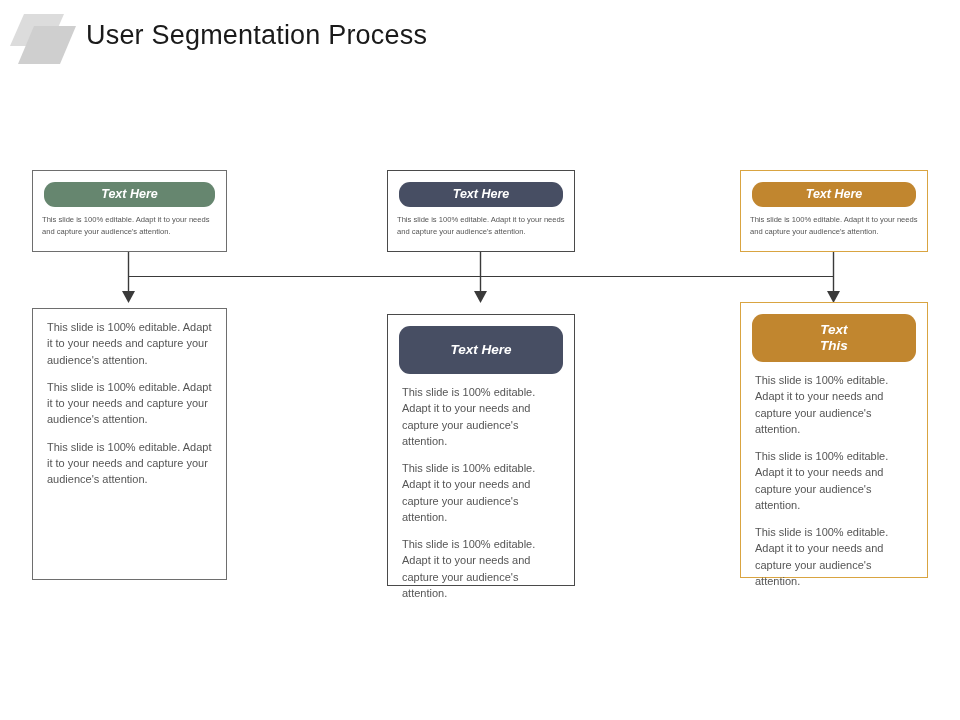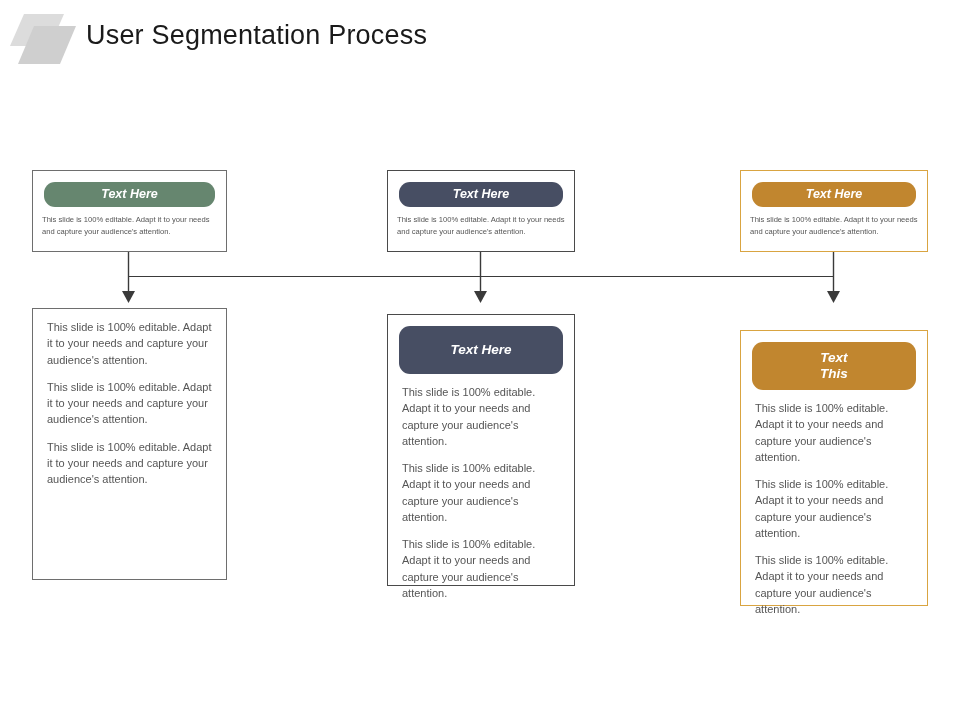--- a/index.html
+++ b/index.html
@@ -160,21 +160,21 @@
   <div class="card-head bg-navy" style="height:48px;">
     <span>Text Here</span>
   </div>
   <div class="card-body">
     <p>This slide is 100% editable. Adapt it to your needs and capture your audience's attention.</p>
     <p>This slide is 100% editable. Adapt it to your needs and capture your audience's attention.</p>
     <p>This slide is 100% editable. Adapt it to your needs and capture your audience's attention.</p>
   </div>
 </div>
 
-<div class="card row-bot accent-orange" style="left:740px; top:330px; width:188px; height:276px;">
+<div class="card row-bot accent-orange" style="left:740px; top:302px; width:188px; height:276px;">
   <div class="card-head bg-orange" style="height:48px;">
     <span>
       <span>Text</span><br>
       <span>This</span>
     </span>
   </div>
   <div class="card-body">
     <p>This slide is 100% editable. Adapt it to your needs and capture your audience's attention.</p>
     <p>This slide is 100% editable. Adapt it to your needs and capture your audience's attention.</p>
     <p>This slide is 100% editable. Adapt it to your needs and capture your audience's attention.</p>

